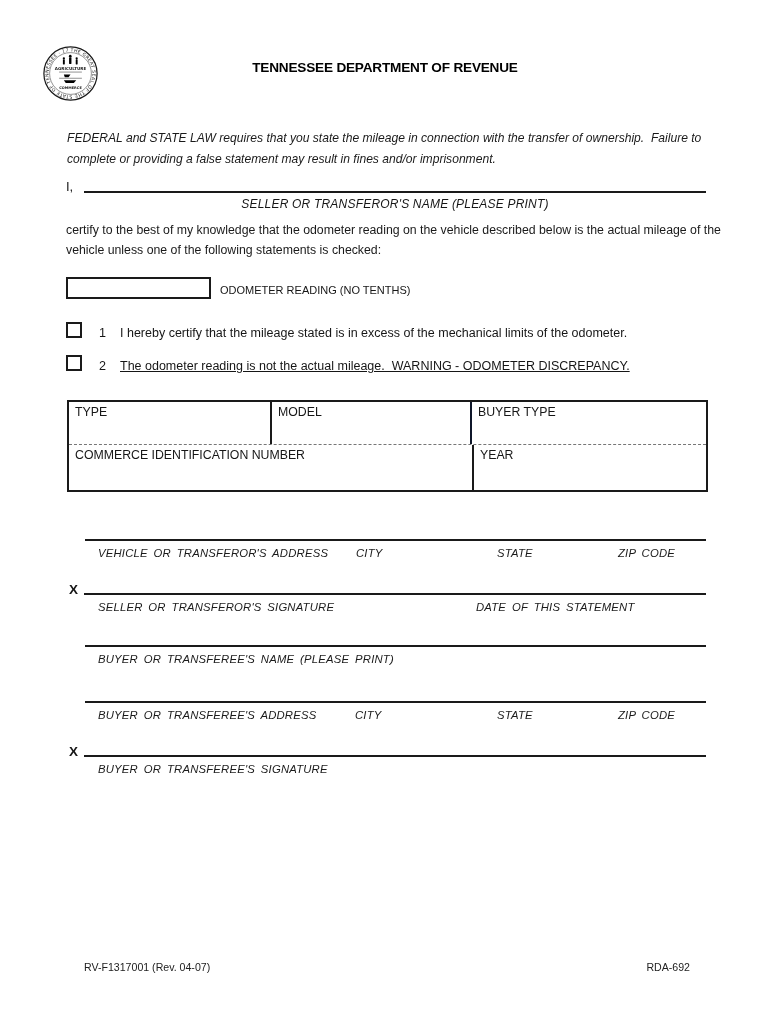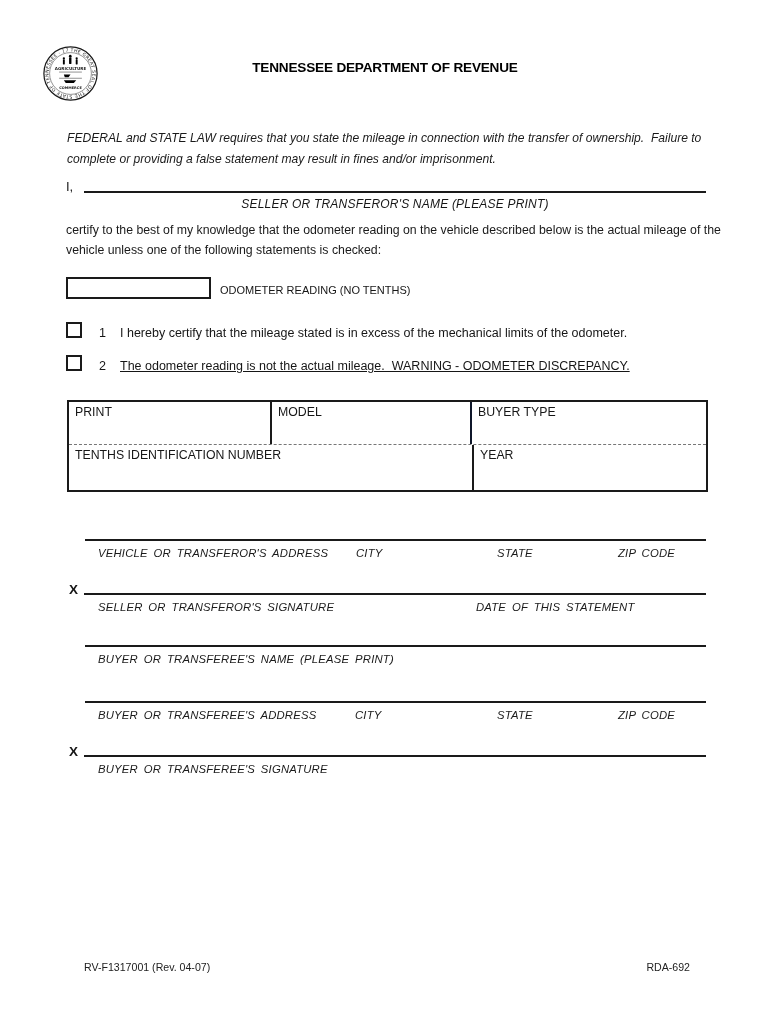--- a/index.html
+++ b/index.html
@@ -133,35 +133,35 @@
   <div class="stmt-num" style="top:326px;">1</div>
   <div class="stmt-text" style="top:326px;">I hereby certify that the mileage stated is in excess of the mechanical limits of the odometer.</div>
 
   <div class="stmt-checkbox" style="top:355px;"></div>
   <div class="stmt-num" style="top:359px;">2</div>
   <div class="stmt-text" style="top:359px;text-decoration:underline;">The odometer reading is not the actual mileage.  WARNING - ODOMETER DISCREPANCY.</div>
 
   <div class="abs veh-table">
     <div class="veh-row1">
       <div class="veh-cell cell-make">
-        <span>PRINT</span>
+        <span>TYPE</span>
         <div class="cell-value"></div>
       </div>
       <div class="veh-cell cell-model">
         <span>MODEL</span>
         <div class="cell-value"></div>
       </div>
       <div class="veh-cell cell-body">
         <span>BUYER TYPE</span>
         <div class="cell-value"></div>
       </div>
     </div>
     <div class="veh-row2">
       <div class="veh-cell cell-vin">
-        <span>TENTHS IDENTIFICATION NUMBER</span>
+        <span>COMMERCE IDENTIFICATION NUMBER</span>
         <div class="cell-value"></div>
       </div>
       <div class="veh-cell cell-year">
         <span>YEAR</span>
         <div class="cell-value"></div>
       </div>
     </div>
   </div>
 
   <input type="text" class="fill-line" style="left: 85px; top: 521px; width: 621px; height: 20px;" value="">

